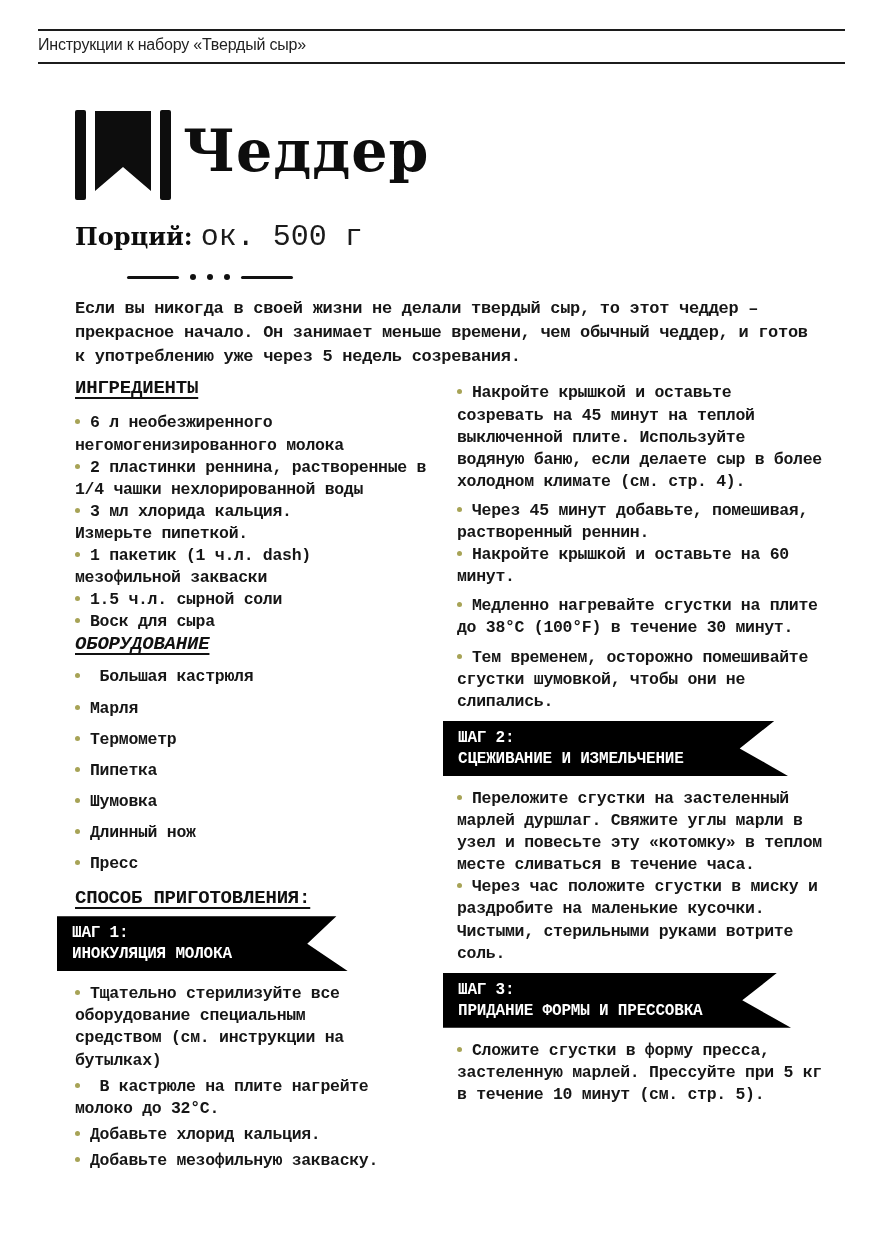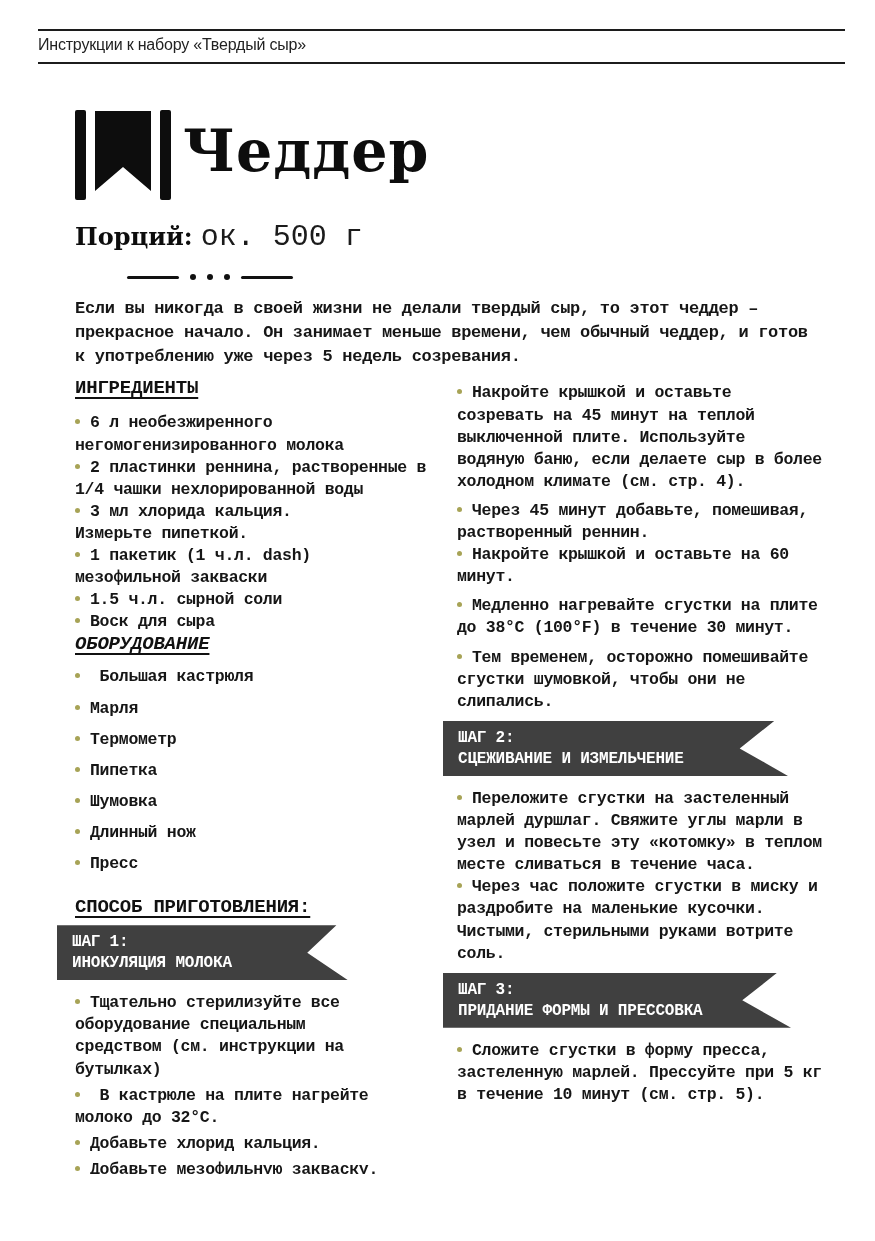--- a/index.html
+++ b/index.html
@@ -57,38 +57,38 @@
   .col-left { width:368px; }
   .col-right { width:378px; margin-left:14px; padding-top:5px; }
   
   .sec-heading {
     font-size:19px; font-weight:bold; letter-spacing:-0.2px; color:#111;
     text-decoration:underline; text-decoration-thickness:2px; text-underline-offset:4px;
     display:inline-block;
   }
   .h-ingredients { margin-bottom:13px; }
   .h-equipment { margin-bottom:11px;font-style:italic; }
-  .h-method { margin-top:12px; }
+  .h-method { margin-top:3px; }
   
   ul { list-style:none; }
   li { font-size:16.5px; font-weight:bold; line-height:1.34; letter-spacing:-0.3px; color:#161616; }
   li .txt { white-space:pre-wrap; }
   .bullet {
     display:inline-block; width:5px; height:5px; border-radius:50%;
     background:#a7a356; margin-right:10px; vertical-align:3px;
   }
   .list-equipment li { margin-bottom:9px; }
   .list-step li + li { margin-top:6px; }
   .list-step1 li + li { margin-top:4px; }
   .list-step1cont li + li { margin-top:7px; }
   .list-step1cont li:nth-child(3) { margin-top:0; }
   .list-step2 li + li { margin-top:0; }
   
   .step-banner {
-    background:#404040; color:#ffffff; height:55px; padding:7px 0 0 15px;
+    background:#000000; color:#ffffff; height:55px; padding:7px 0 0 15px;
     clip-path:polygon(0 0, 96% 0, 86% 50%, 100% 100%, 0 100%);
   }
   .step-banner .bl { font-size:16px; font-weight:bold; line-height:1.3; letter-spacing:-0.2px; display:block; }
   .banner-step1 { width:291px; margin-left:-18px; margin-top:7px; }
   .banner-step2 { width:345px; margin-left:-14px; margin-top:8px; }
   .banner-step3 { width:348px; margin-left:-14px; margin-top:8px; }
   .after-banner { margin-top:12px; }
 </style>
 </head>
 <body>

